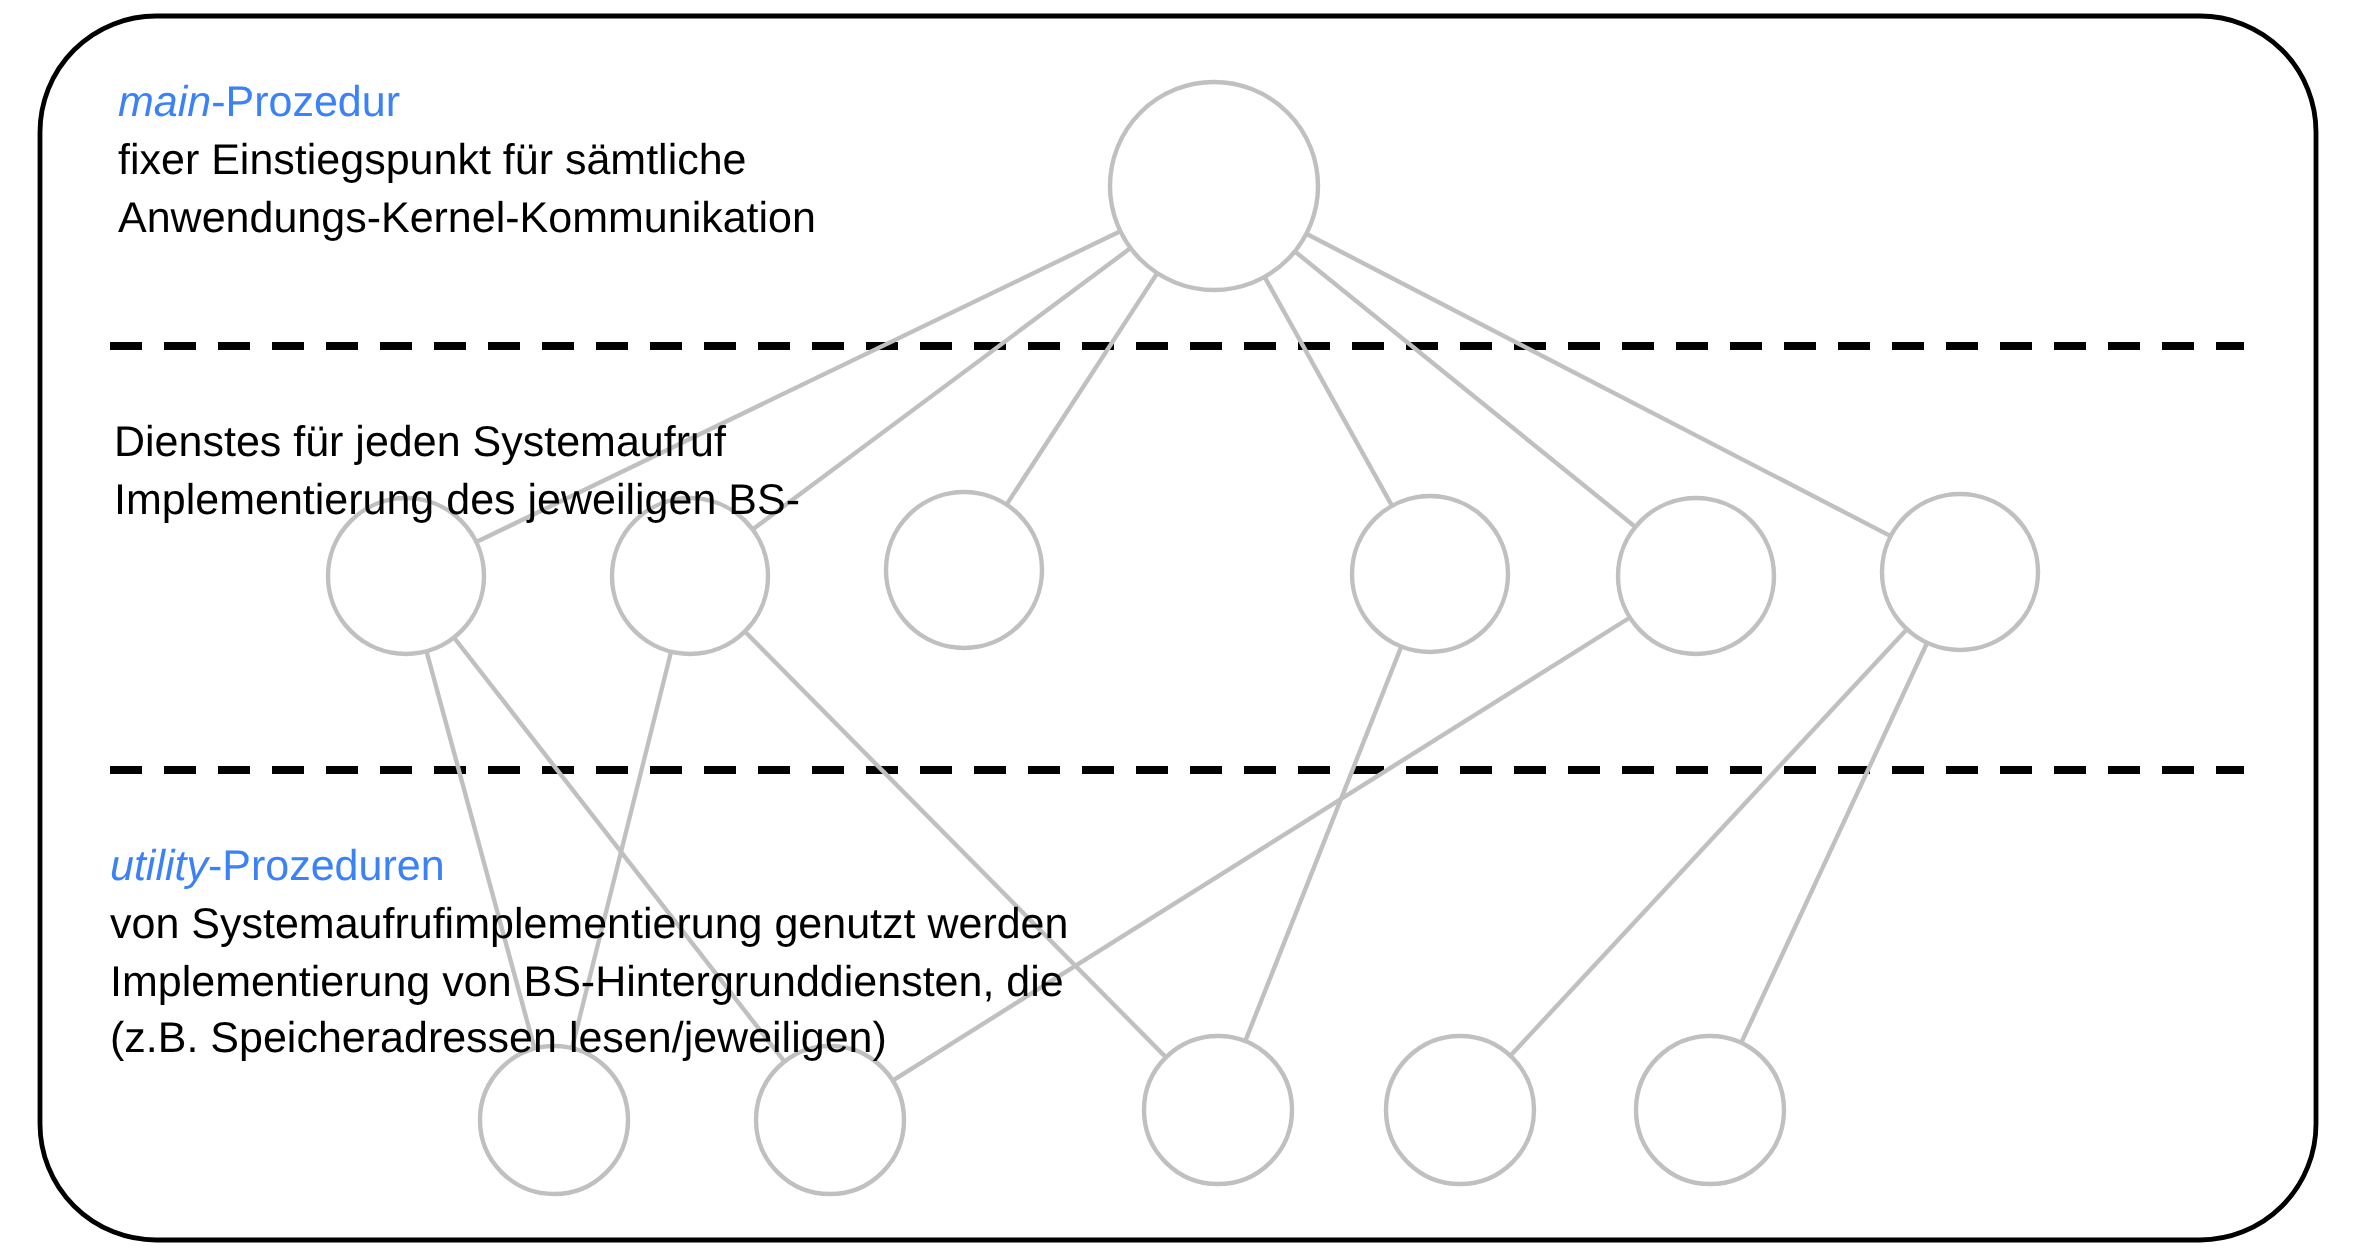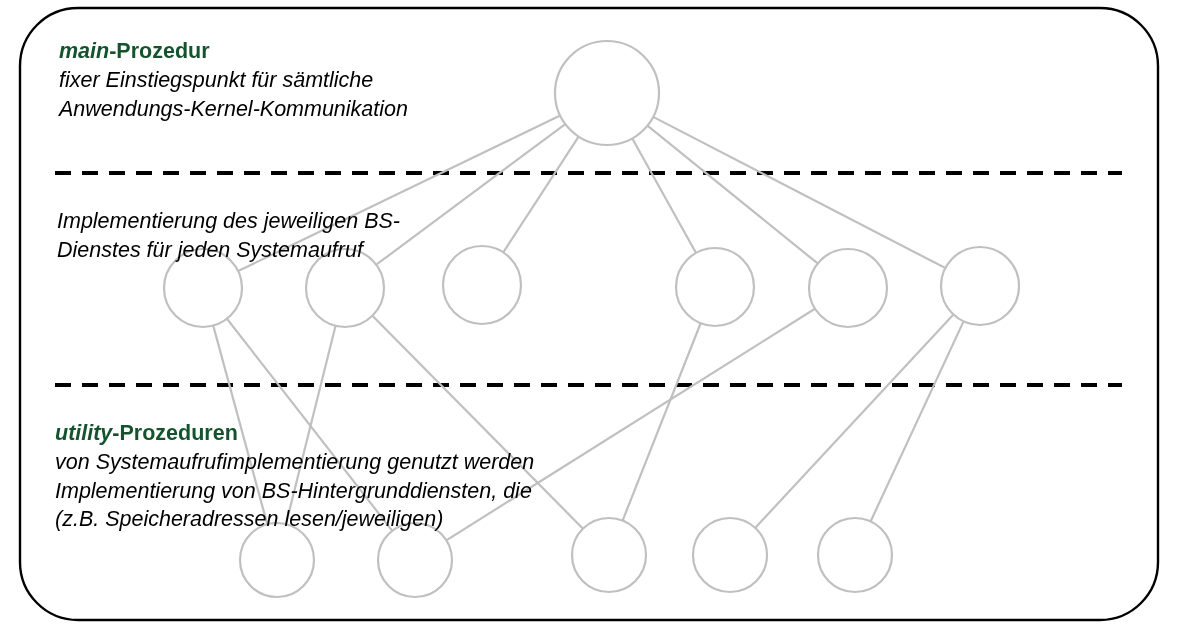--- a/index.html
+++ b/index.html
@@ -23,35 +23,34 @@
     top: 0;
     width: 1178px;
     height: 628px;
   }
   .text-block {
     position: absolute;
     z-index: 5;
   }
   .block-title {
     font-size: 21.5px;
-    font-weight: bold;
-    color: #14532d;
+    font-weight: normal;
+    color: #3b82f6;
     line-height: 1.30;
     white-space: nowrap;
   }
   .block-title .em {
     font-style: italic;
   }
   .block-body {
     font-size: 21.5px;
     font-weight: normal;
     color: #000000;
     line-height: 1.33;
     white-space: nowrap;
-    font-style: italic;
   }
   .block-body .line {
     display: block;
   }
   #block-main  { left: 59px; top: 38px; }
   #block-handler { left: 57px; top: 207px; }
   #block-utility { left: 55px; top: 420px; }
 </style>
 </head>
 <body>
@@ -101,22 +100,22 @@
       <span class="em">main</span><span>-Prozedur</span>
     </div>
     <div class="block-body">
       <span class="line">fixer Einstiegspunkt für sämtliche</span>
       <span class="line">Anwendungs-Kernel-Kommunikation</span>
     </div>
   </div>
 
   <div class="text-block" id="block-handler">
     <div class="block-body">
+      <span class="line">Dienstes für jeden Systemaufruf</span>
       <span class="line">Implementierung des jeweiligen BS-</span>
-      <span class="line">Dienstes für jeden Systemaufruf</span>
     </div>
   </div>
 
   <div class="text-block" id="block-utility">
     <div class="block-title">
       <span class="em">utility</span><span>-Prozeduren</span>
     </div>
     <div class="block-body">
       <span class="line">von Systemaufrufimplementierung genutzt werden</span>
       <span class="line">Implementierung von BS-Hintergrunddiensten, die</span>

